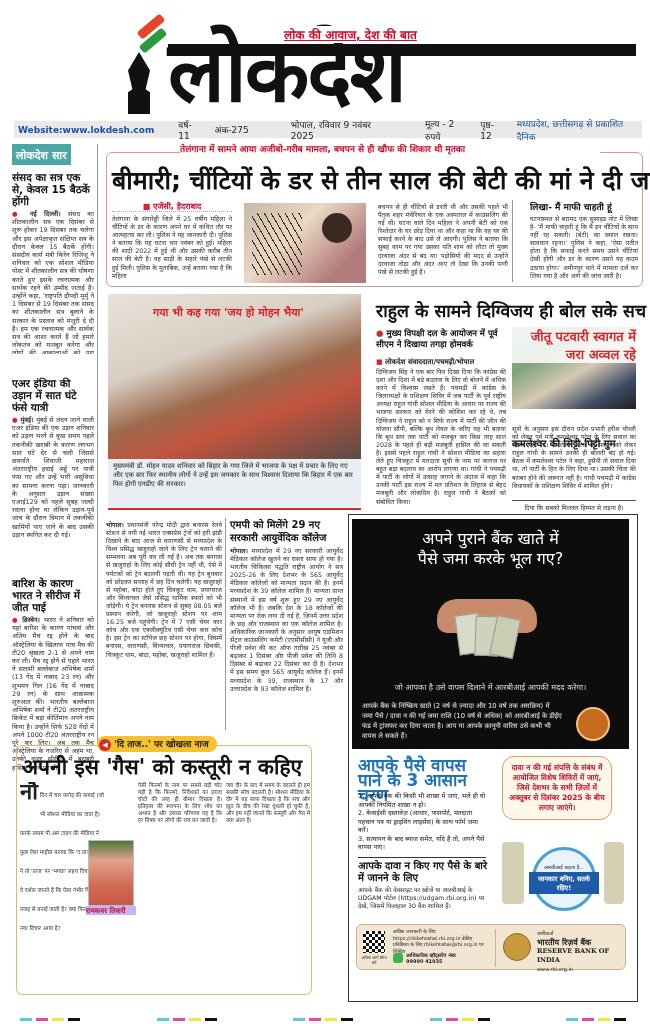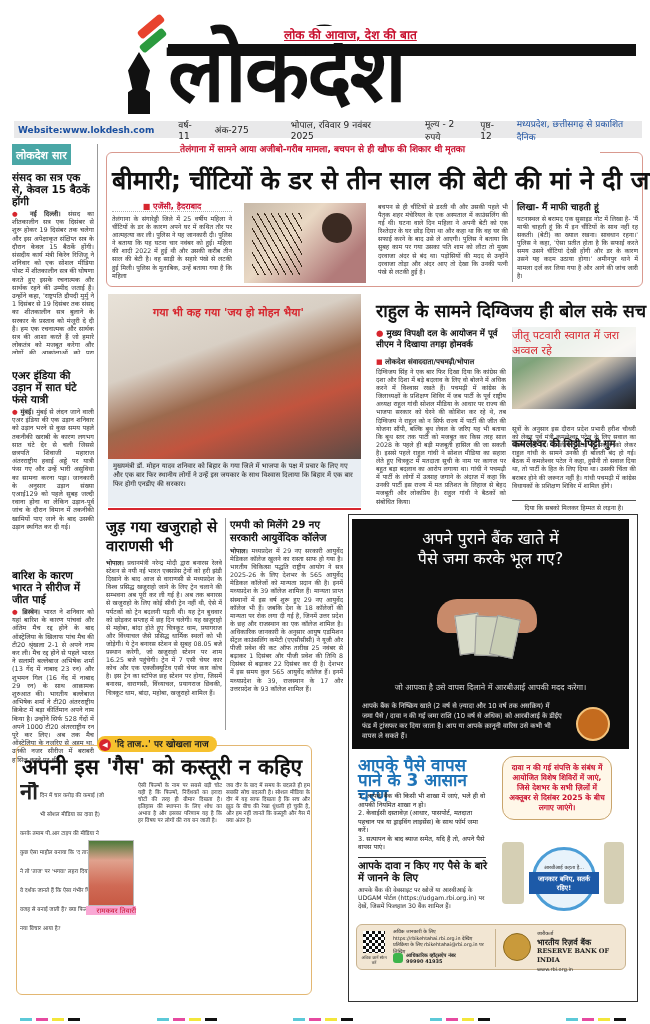--- a/index.html
+++ b/index.html
@@ -59,21 +59,21 @@
   <span>पृष्ठ- 12</span>
   <span class="red">मध्यप्रदेश, छत्तीसगढ़ से प्रकाशित दैनिक</span>
 </div>
 
 <div class="abs left-col">
   <div class="sar">लोकदेश सार</div>
   <div style="height:186px;overflow:hidden">
     <div class="lhead">संसद का सत्र एक से, केवल 15 बैठकें होंगी</div>
     <div class="ltext"><span class="dot">● </span><b>नई दिल्ली।</b> <span>संसद का शीतकालीन सत्र एक दिसंबर से शुरू होकर 19 दिसंबर तक चलेगा और इस अपेक्षाकृत संक्षिप्त सत्र के दौरान केवल 15 बैठकें होंगी। संसदीय कार्य मंत्री किरेन रिजिजू ने शनिवार को एक सोशल मीडिया पोस्ट में शीतकालीन सत्र की घोषणा करते हुए इसके रचनात्मक और सार्थक रहने की उम्मीद जताई है। उन्होंने कहा, 'राष्ट्रपति द्रौपदी मुर्मु ने 1 दिसंबर से 19 दिसंबर तक संसद का शीतकालीन सत्र बुलाने के सरकार के प्रस्ताव को मंजूरी दे दी है। हम एक रचनात्मक और सार्थक सत्र की आशा करते हैं जो हमारे लोकतंत्र को मजबूत करेगा और लोगों की आकांक्षाओं को पूरा करेगा।'</span></div>
   </div>
-  <div style="height:196px;overflow:hidden;margin-top:12px">
+  <div style="height:196px;overflow:hidden;margin-top:20px">
     <div class="lhead">एअर इंडिया की उड़ान में सात घंटे फंसे यात्री</div>
     <div class="ltext"><span class="dot">● </span><b>मुंबई।</b> <span>मुंबई से लंदन जाने वाली एअर इंडिया की एक उड़ान शनिवार को उड़ान भरने से कुछ समय पहले तकनीकी खराबी के कारण लगभग सात घंटे देर से चली जिससे छत्रपति शिवाजी महाराज अंतरराष्ट्रीय हवाई अड्डे पर यात्री फंस गए और उन्हें भारी असुविधा का सामना करना पड़ा। जानकारी के अनुसार उड़ान संख्या एआई129 को पहले सुबह जल्दी रवाना होना था लेकिन उड़ान-पूर्व जांच के दौरान विमान में तकनीकी खामियों पाए जाने के बाद उसकी उड़ान स्थगित कर दी गई।</span></div>
   </div>
   <div style="height:200px;overflow:hidden;margin-top:4px">
     <div class="lhead">बारिश के कारण भारत ने सीरीज में जीत पाई</div>
     <div class="ltext"><span class="dot">● </span><b>ब्रिस्बेन।</b> <span>भारत ने शनिवार को यहां बारिश के कारण पांचवां और अंतिम मैच रद्द होने के बाद ऑस्ट्रेलिया के खिलाफ पांच मैच की टी20 श्रृंखला 2-1 से अपने नाम कर ली। मैच रद्द होने से पहले भारत ने सलामी बल्लेबाज अभिषेक शर्मा (13 गेंद में नाबाद 23 रन) और शुभमन गिल (16 गेंद में नाबाद 29 रन) के साथ आक्रामक शुरुआत की। भारतीय बल्लेबाज अभिषेक शर्मा ने टी20 अंतरराष्ट्रीय क्रिकेट में बड़ा कीर्तिमान अपने नाम किया है। उन्होंने सिर्फ 528 गेंदों में अपने 1000 टी20 अंतरराष्ट्रीय रन पूरे कर लिए। अब तक मैच ऑस्ट्रेलिया के नजरिए से अहम था, उनकी नजर सीरीज में बराबरी हासिल करने पर थी।</span></div>
   </div>
 </div>
 
 <div class="abs box1"></div>
@@ -81,46 +81,45 @@
 <div class="abs h1">बीमारी; चींटियों के डर से तीन साल की बेटी की मां ने दी जान</div>
 <div class="abs" style="left:112px;top:200px;width:120px;overflow:hidden">
   <div class="byline" style="text-align:center;margin-bottom:3px;border-bottom:1px dotted #aaa"><span class="dot">■ </span><span>एजेंसी, हैदराबाद</span></div>
   <div class="body" style="height:75px;overflow:hidden">तेलंगाना के संगारेड्डी जिले में 25 वर्षीय महिला ने चींटियों के डर के कारण अपने घर में कथित तौर पर आत्महत्या कर ली। पुलिस ने यह जानकारी दी। पुलिस ने बताया कि यह घटना चार नवंबर को हुई। महिला की शादी 2022 में हुई थी और उसकी करीब तीन साल की बेटी है। वह साड़ी के सहारे पंखे से लटकी हुई मिली। पुलिस के मुताबिक, उन्हें बताया गया है कि महिला</div>
 </div>
 <div class="abs photo" style="left:244px;top:203px;width:122px;height:80px">
   <div class="abs" style="right:14px;top:10px;width:30px;height:30px;border-radius:50%;background:#3b2a22"></div>
   <div class="abs" style="left:8px;top:10px;width:50px;height:62px;background:repeating-linear-gradient(60deg,transparent 0 5px,#3a2a1a 5px 6px)"></div>
 </div>
 <div class="abs body" style="left:378px;top:203px;width:130px;height:78px;overflow:hidden">बचपन से ही चींटियों से डरती थी और उसकी पहले भी पैतृक शहर मंचेरियल के एक अस्पताल में काउंसलिंग की गई थी। घटना वाले दिन महिला ने अपनी बेटी को एक रिश्तेदार के घर छोड़ दिया था और कहा था कि वह घर की सफाई करने के बाद उसे ले आएगी। पुलिस ने बताया कि सुबह काम पर गया उसका पति शाम को लौटा तो मुख्य दरवाजा अंदर से बंद था। पड़ोसियों की मदद से उन्होंने दरवाजा तोड़ा और अंदर आए तो देखा कि उनकी पत्नी पंखे से लटकी हुई है।</div>
-<div class="abs col-sep" style="left:512px;top:200px;width:126px;height:82px;padding-left:4px">
+<div class="abs col-sep" style="left:512px;top:200px;width:126px;height:82px;padding-left:17px">
   <div class="h2" style="font-size:9px;margin-bottom:2px">लिखा- मैं माफी चाहती हूं</div>
   <div class="body" style="height:66px;overflow:hidden">घटनास्थल से बरामद एक सुसाइड नोट में लिखा है- 'मैं माफी चाहती हूं कि मैं इन चींटियों के साथ नहीं रह सकती। (बेटी) का ख्याल रखना। सावधान रहना।' पुलिस ने कहा, 'ऐसा प्रतीत होता है कि सफाई करते समय उसने चींटियां देखी होंगी और डर के कारण उसने यह कदम उठाया होगा।' अमीनपुर थाने में मामला दर्ज कर लिया गया है और आगे की जांच जारी है।</div>
 </div>
 
 <div class="abs photo2" style="left:108px;top:294px;width:253px;height:165px">
   <div class="abs" style="left:45px;top:10px;font-size:11px;font-weight:bold;color:#d7262e">गया भी कह गया 'जय हो मोहन भैया'</div>
 </div>
 <div class="abs cap" style="left:108px;top:459px;width:253px;height:48px;overflow:hidden">मुख्यमंत्री डॉ. मोहन यादव शनिवार को बिहार के गया जिले में भाजपा के पक्ष में प्रचार के लिए गए और एक बार फिर स्थानीय लोगों ने उन्हें इस जयकार के साथ विश्वास दिलाया कि बिहार में एक बार फिर होगी एनडीए की सरकार।</div>
 <div class="abs" style="left:108px;top:508px;width:253px;height:2px;background:#d7262e"></div>
 
 <div class="abs h2" style="left:376px;top:298px;font-size:17.5px;white-space:nowrap">राहुल के सामने दिग्विजय ही बोल सके सच</div>
 <div class="abs" style="left:376px;top:328px;width:130px">
   <div class="h2" style="font-size:8.5px;line-height:11px"><span class="dot">● </span><span>मुख्य विपक्षी दल के आयोजन में पूर्व सीएम ने दिखाया तगड़ा होमवर्क</span></div>
   <div class="byline" style="font-size:7px;color:#222;margin-top:7px"><span class="dot">■ </span><span>लोकदेश संवाददाता/पचमढ़ी/भोपाल</span></div>
 </div>
 <div class="abs body" style="left:376px;top:368px;width:130px;height:146px;overflow:hidden">दिग्विजय सिंह ने एक बार फिर दिखा दिया कि कांग्रेस की दशा और दिशा में बड़े बदलाव के लिए वो बोलने में अधिक करने में विश्वास रखते हैं। पचमढ़ी में कांग्रेस के जिलाध्यक्षों के प्रशिक्षण शिविर में जब पार्टी के पूर्व राष्ट्रीय अध्यक्ष राहुल गांधी सोशल मीडिया के आधार पर राज्य की भाजपा सरकार को घेरने की कोशिश कर रहे थे, तब दिग्विजय ने राहुल को न सिर्फ राज्य में पार्टी की जीत की योजना सौंपी, बल्कि बूथ लेवल के जरिए यह भी बताया कि बूथ स्तर तक पार्टी को मजबूत कर किस तरह साल 2028 के पहले ही बड़ी मजबूती हासिल की जा सकती है। इससे पहले राहुल गांधी ने सोशल मीडिया का सहारा लेते हुए चित्रकूट में मतदाता सूची के नाम पर कागज पर बहुत बड़ा बदलाव का आरोप लगाया था। गांधी ने पचमढ़ी में पार्टी के लोगों में उत्साह जगाने के अंदाज में कहा कि उनकी पार्टी इस राज्य में मत प्रतिशत के लिहाज से बेहद मजबूती और लोकप्रिय है। राहुल गांधी ने बैठकों को संबोधित किया।</div>
 <div class="abs photo3" style="left:512px;top:327px;width:124px;height:82px">
-  <div class="abs" style="left:0;top:0;width:124px;text-align:left;font-size:11px;color:#d7262e;font-weight:normal;background:rgba(255,255,255,0.85)">जीतू पटवारी स्वागत में जरा अव्वल रहे</div>
+  <div class="abs" style="left:0;top:0;width:124px;text-align:right;font-size:13px;color:#d7262e;font-weight:bold;background:rgba(255,255,255,0.85)">जीतू पटवारी स्वागत में जरा अव्वल रहे</div>
 </div>
 <div class="abs h2" style="left:512px;top:436px;font-size:10px;white-space:nowrap">कमलेश्वर की सिट्टी-पिट्टी गुम</div>
 <div class="abs body" style="left:512px;top:425px;width:124px;height:70px;overflow:hidden">सूत्रों के अनुसार इस दौरान प्रदेश प्रभारी हरीश चौधरी को लेकर पूर्व मंत्री कमलेश्वर पटेल के लिए सवाल का जवाब नहीं था। कमलेश्वर पटेल के सवाल को लेकर राहुल गांधी के सामने उनकी ही बोलती बंद हो गई। बैठक में कमलेश्वर पटेल ने कहा, हुसैनी तो सवाल दिया था, तो पार्टी के हित के लिए दिया था। उसकी चिंता की बराबर होने की जरूरत नहीं है। गांधी पचमढ़ी में कांग्रेस विधायकों के प्रशिक्षण शिविर में शामिल होंगे।</div>
 <div class="abs body" style="left:512px;top:500px;width:124px;text-align:center;border-top:1px solid #555;padding-top:3px">दिया कि सबको मिलकर हिम्मत से लड़ना है।</div>
 
 <div class="abs" style="left:106px;top:518px;width:116px">
-  <div class="h2" style="font-size:15px;line-height:19px">जुड़ गया खजुराहो से वाराणसी भी</div>
   <div class="body" style="height:165px;overflow:hidden;margin-top:3px"><b>भोपाल।</b> <span>प्रधानमंत्री नरेन्द्र मोदी द्वारा बनारस रेलवे स्टेशन से नयी नई भारत एक्सप्रेस ट्रेनों को हरी झंडी दिखाने के बाद आज से वाराणसी से मध्यप्रदेश के विश्व प्रसिद्ध खजुराहो जाने के लिए ट्रेन चलाने की सम्भवना अब पूरी कर ली गई है। अब तक बनारस से खजुराहो के लिए कोई सीधी ट्रेन नहीं थी, ऐसे में पर्यटकों को ट्रेन बदलनी पड़ती थी। यह ट्रेन बुधवार को छोड़कर सप्ताह में छह दिन चलेगी। यह खजुराहो से महोबा, बांदा होते हुए चित्रकूट धाम, प्रयागराज और विंध्याचल जैसे प्रसिद्ध धार्मिक स्थलों को भी जोड़ेगी। ये ट्रेन बनारस स्टेशन से सुबह 08.05 बजे प्रस्थान करेगी, जो खजुराहो स्टेशन पर शाम 16.25 बजे पहुंचेगी। ट्रेन में 7 एसी चेयर कार कोच और एक एक्जीक्यूटिव एसी चेयर कार कोच है। इस ट्रेन का स्टॉपेज छह स्टेशन पर होगा, जिसमें बनारस, वाराणसी, विंध्याचल, प्रयागराज छिवकी, चित्रकूट धाम, बांदा, महोबा, खजुराहो शामिल हैं।</span></div>
 </div>
 
 <div class="abs col-sep" style="left:225px;top:518px;width:118px;padding-left:4px;height:212px">
   <div class="h2" style="font-size:10px;line-height:13px">एमपी को मिलेंगे 29 नए सरकारी आयुर्वेदिक कॉलेज</div>
   <div class="body" style="height:180px;overflow:hidden;margin-top:3px"><b>भोपाल।</b> <span>मध्यप्रदेश में 29 नए सरकारी आयुर्वेद मेडिकल कॉलेज खुलने का रास्ता साफ हो गया है। भारतीय चिकित्सा पद्धति राष्ट्रीय आयोग ने सत्र 2025-26 के लिए देशभर के 565 आयुर्वेद मेडिकल कॉलेजों को मान्यता प्रदान की है। इनमें मध्यप्रदेश के 39 कॉलेज शामिल हैं। मान्यता प्राप्त संस्थानों में इस वर्ष शुरू हुए 29 नए आयुर्वेद कॉलेज भी हैं। जबकि देश के 18 कॉलेजों की मान्यता पर रोक लगा दी गई है, जिनमें उत्तर प्रदेश के छह और राजस्थान का एक कॉलेज शामिल है। अधिकारिक जानकारी के अनुसार आयुष एडमिशन सेंट्रल काउंसलिंग कमेटी (एएसीसीसी) ने यूजी और पीजी प्रवेश की कट ऑफ तारीख 25 नवंबर से बढ़ाकर 1 दिसंबर और पीजी प्रवेश की तिथि 8 दिसंबर से बढ़ाकर 22 दिसंबर कर दी है। देशभर में इस समय कुल 565 आयुर्वेद कॉलेज हैं। इनमें मध्यप्रदेश के 39, राजस्थान के 17 और उत्तरप्रदेश के 93 कॉलेज शामिल हैं।</span></div>
 </div>
 
 <div class="abs adblack">
   <div class="abs" style="left:0;top:10px;width:277px;text-align:center;font-size:16px;line-height:20px">
@@ -184,21 +183,21 @@
 <div class="abs" style="left:97px;top:736px;background:#f6c12e;border-radius:10px;padding:1px 8px 1px 2px;font-size:9px;font-weight:bold">
   <span style="display:inline-block;width:12px;height:12px;border-radius:50%;background:#d7262e;color:#fff;font-size:7px;text-align:center;line-height:12px;vertical-align:middle">◀</span>
   <span>'दि ताज..' पर खोखला नाज</span>
 </div>
 <div class="abs" style="left:22px;top:752px;font-size:21px;font-weight:bold;color:#111;white-space:nowrap">अपनी इस 'गैस' को कस्तूरी न कहिए</div>
 <div class="abs" style="left:20px;top:782px;width:88px;height:210px;overflow:hidden">
   <span style="float:left;font-size:22px;line-height:20px;font-weight:bold;margin-right:2px">नौ</span>
   <span class="body" style="font-size:5.5px;line-height:7.1px">दिन में चार करोड़ की कमाई (जो भी सोशल मीडिया का दावा है) करके तमाम पी.आर टाइप की मीडिया ने कुछ ऐसा माहौल बनाया कि 'द ताज स्टोरी' ने तो 'ताज' पर 'भगवा' लहरा दिया है। क्या वे दर्शक जानते हैं कि ऐसा गंभीर फिल्में किस वजह से बनाई जाती हैं? क्या फिल्मों में कोई नया विचार आया है?</span>
 </div>
 <div class="abs" style="left:88px;top:840px;width:46px;height:66px;background:linear-gradient(180deg,#4d7a3a 0%,#e0a28e 30%,#d06a55 70%,#c75a44 100%);border:1px solid #bbb"></div>
-<div class="abs" style="left:86px;top:906px;width:50px;text-align:right;font-size:7px;color:#c8102e;font-weight:normal;background:#f9a8d4">रामकवर तिवारी</div>
+<div class="abs" style="left:86px;top:906px;width:50px;text-align:left;font-size:7px;color:#c8102e;font-weight:bold;background:#c4b5fd">रामकवर तिवारी</div>
 <div class="abs body" style="left:138px;top:782px;width:84px;height:210px;overflow:hidden;font-size:5.5px;line-height:7.1px">ऐसी फिल्मों के नाम पर सबसे बड़ी चोट यही है कि फिल्मों, निर्देशकों का इरादा चोटों की तरह ही बीमार दिखता है। इतिहास की स्थापना के लिए शोध का अभाव है और इसका परिणाम यह है कि हर विषय पर लोगों की राय बन जाती है।</div>
 <div class="abs body" style="left:226px;top:782px;width:84px;height:210px;overflow:hidden;font-size:5.5px;line-height:7.1px">जब दौर के बाद में समय के बदलते ही हम सबकी सोच बदलती है। सोशल मीडिया के दौर में यह साफ दिखता है कि सच और झूठ के बीच की रेखा धुंधली हो चुकी है, और हम नहीं जानते कि कस्तूरी और गैस में क्या अंतर है।</div>
 
 <div class="abs regmarks">
   <div><span style="background:#5cc9d8"></span><span style="background:#e64aa0"></span><span style="background:#f3e63a"></span><span style="background:#111"></span></div>
   <div><span style="background:#5cc9d8"></span><span style="background:#e64aa0"></span><span style="background:#f3e63a"></span><span style="background:#111"></span></div>
   <div><span style="background:#5cc9d8"></span><span style="background:#e64aa0"></span><span style="background:#f3e63a"></span><span style="background:#111"></span></div>
   <div><span style="background:#5cc9d8"></span><span style="background:#e64aa0"></span><span style="background:#f3e63a"></span><span style="background:#111"></span></div>
   <div><span style="background:#5cc9d8"></span><span style="background:#e64aa0"></span><span style="background:#f3e63a"></span><span style="background:#111"></span></div>
 </div>

